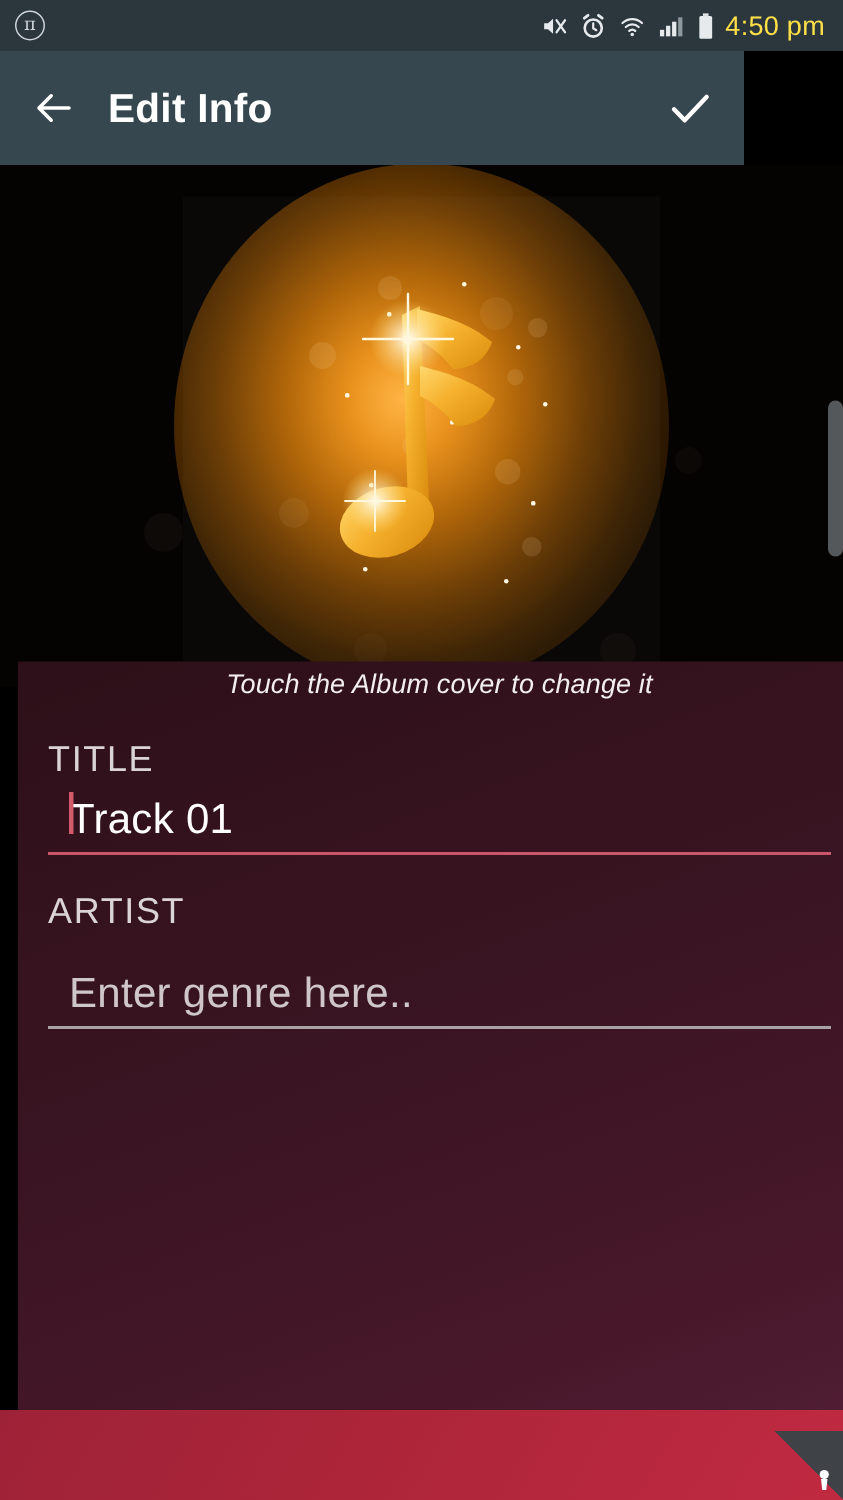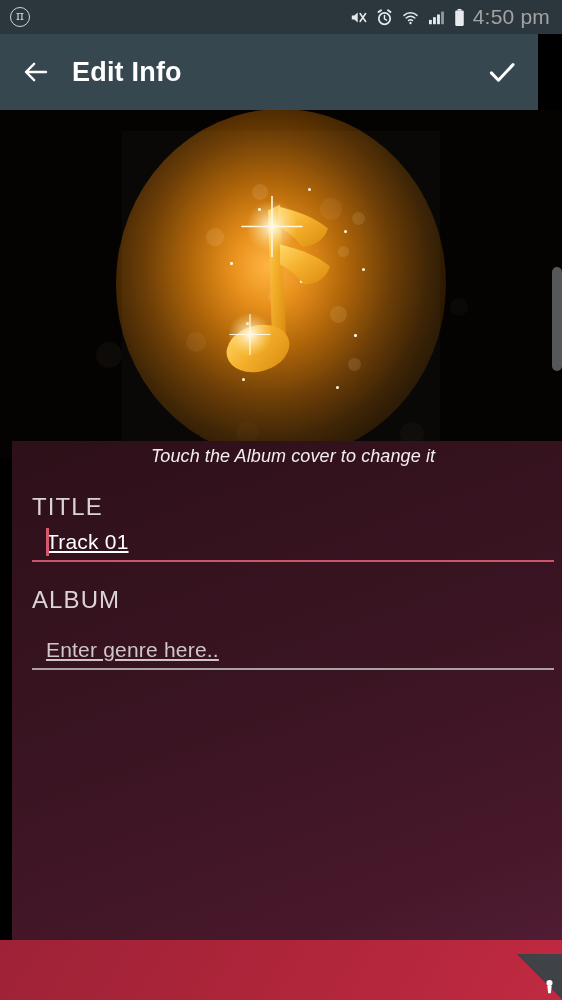--- a/index.html
+++ b/index.html
@@ -19,28 +19,28 @@
     padding:0 12px 0 10px;
   }
   .status-left { display:flex; align-items:center; gap:6px; }
   .status-right { display:flex; align-items:center; gap:7px; }
   .pi-icon {
     width:20px; height:20px; border:1.6px solid #cfd5d8; border-radius:50%;
     color:#cfd5d8; font-size:12px; line-height:17px; text-align:center;
     font-family:"DejaVu Serif", serif;
   }
   .sb-time {
-    color:#a3a3a3; font-size:21px; letter-spacing:.2px;
+    color:#fde047; font-size:18px; letter-spacing:.2px;
     font-family:"Liberation Sans", sans-serif;
   }
   .sb-ico { display:block; }
 
   
   .appbar {
-    position:absolute; top:34px; left:0; width:538px; height:76px;
+    position:absolute; top:34px; left:0; width:496px; height:76px;
     background:#36474f; display:flex; align-items:center;
   }
   .appbar .back { width:72px; display:flex; align-items:center; justify-content:center; cursor:pointer; }
   .appbar .title {
     color:#ffffff; font-size:27px; font-weight:bold; letter-spacing:.2px;
     flex:1;
   }
   .appbar .confirm { width:72px; display:flex; align-items:center; justify-content:center; cursor:pointer; }
 
   
@@ -81,21 +81,21 @@
   .field { margin:0 20px; }
   .field .lbl {
     color:#dbd4d7; font-size:24px; letter-spacing:1.1px;
   }
   .field .inputline {
     margin-top:9px; padding:0 0 6px 14px;
     border-bottom:2px solid #a9a2a5;
     position:relative;
   }
   .field.focused .inputline { border-bottom-color:#c9566a; }
-  .field .val { color:#ffffff; font-size:21px; letter-spacing:.2px;text-decoration:underline; }
+  .field .val { color:#ffffff; font-size:28px; letter-spacing:.2px; }
   .field .val.placeholder { color:#cfc6ca; }
   .caret {
     position:absolute; left:14px; top:-2px; width:3px; height:28px;
     background:#d25a6c;
   }
 
   .cancel-btn {
     position:absolute; left:20px; top:398px; width:522px; height:66px;
     background:#bf5361;
     display:flex; align-items:center; justify-content:center;
@@ -244,21 +244,21 @@
 
     <div class="field focused" style="margin-top:26px;">
       <div class="lbl">TITLE</div>
       <div class="inputline">
         <div class="caret"></div>
         <span class="val">Track 01</span>
       </div>
     </div>
 
     <div class="field" style="margin-top:24px;">
-      <div class="lbl">ALBUM</div>
+      <div class="lbl">ARTIST</div>
     </div>
 
 
     <div class="field" style="margin-top:24px;">
       <div class="inputline">
         <span class="val placeholder">Enter genre here..</span>
       </div>
     </div>
 
   </div>

